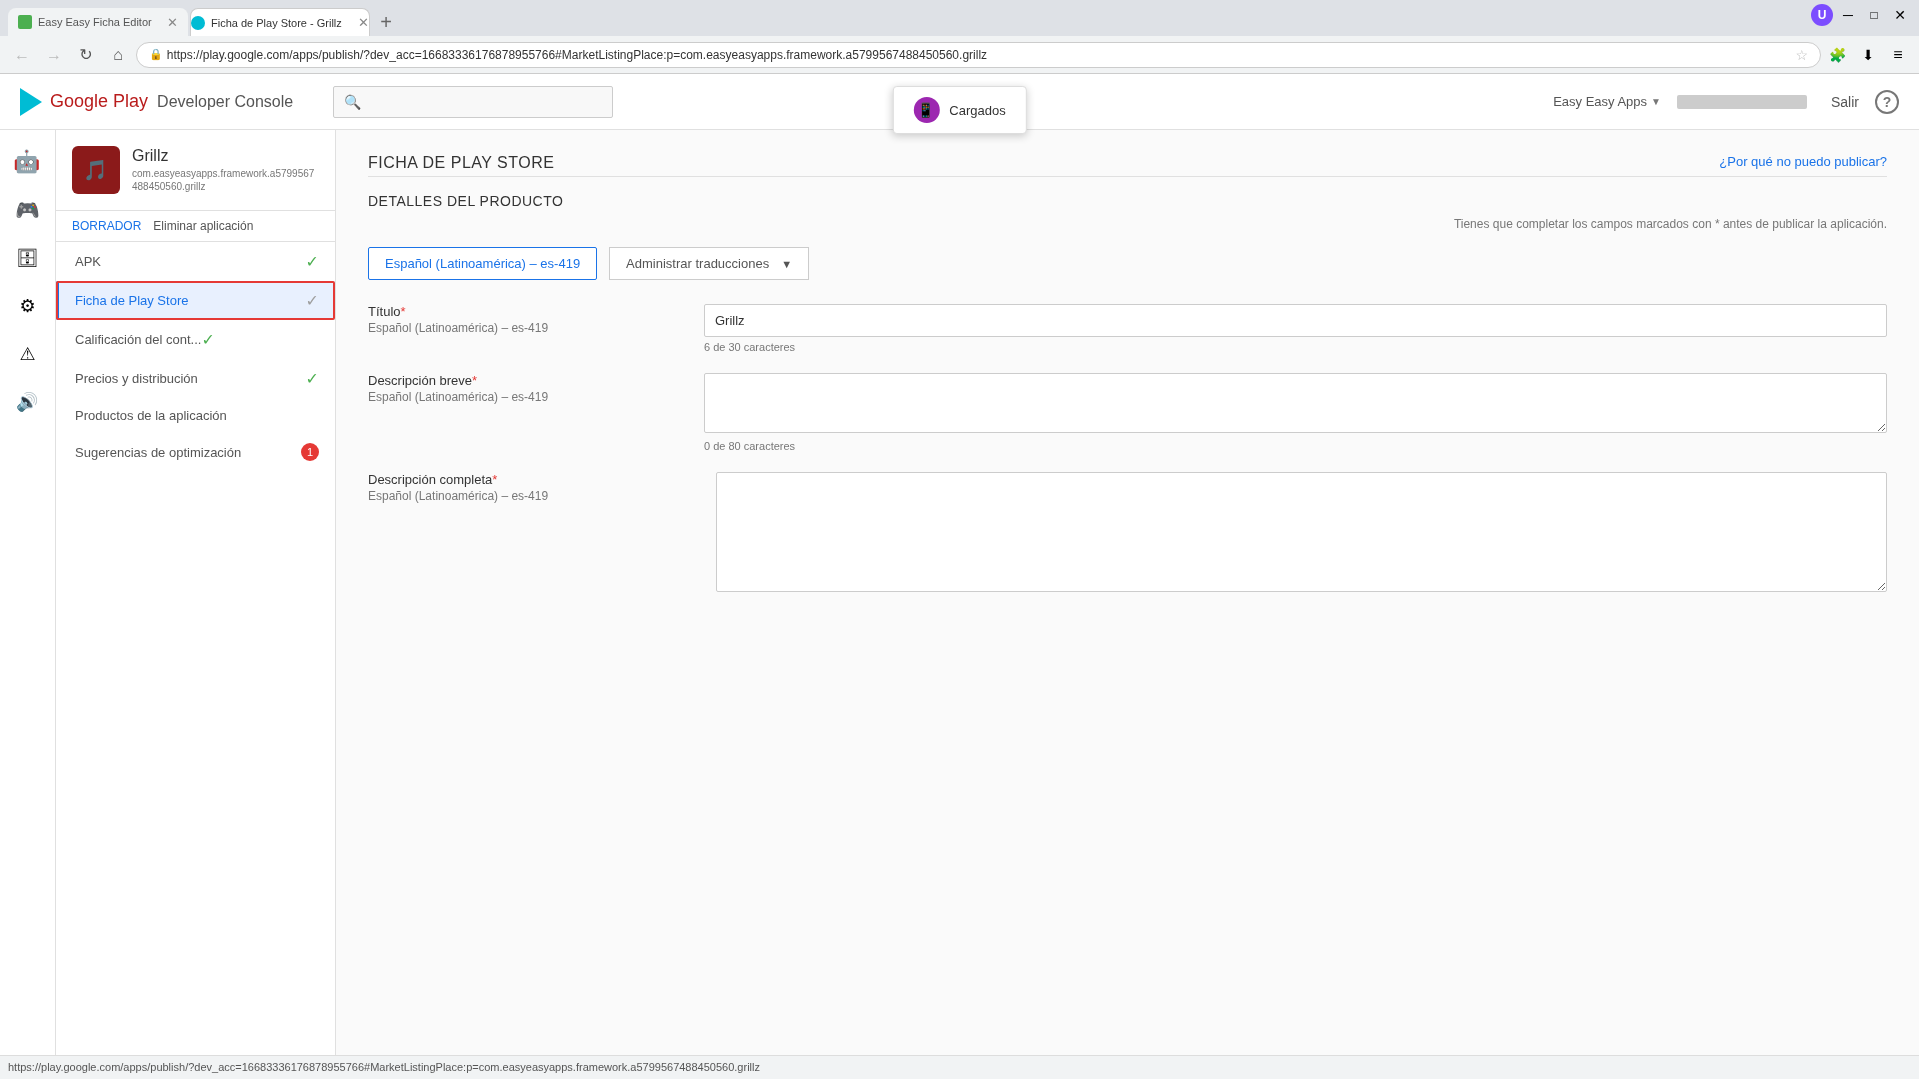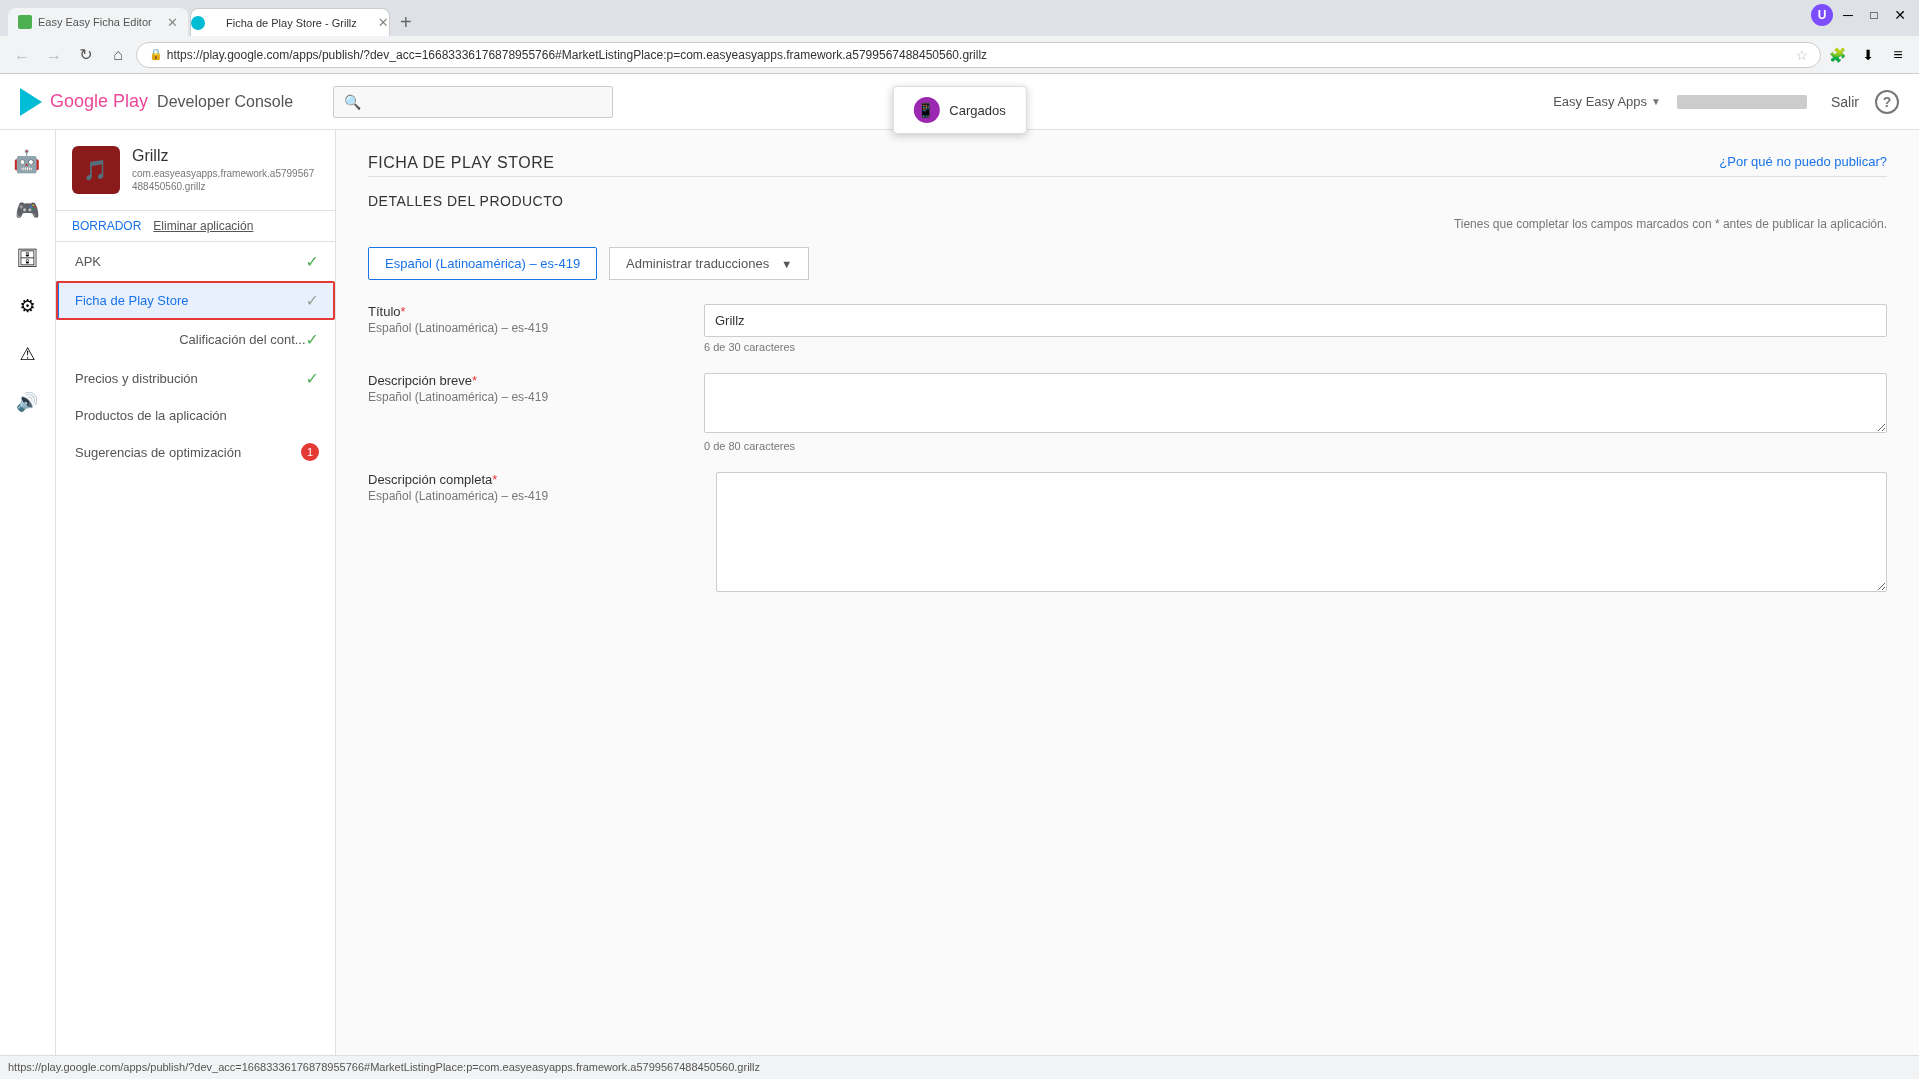--- a/index.html
+++ b/index.html
@@ -22,21 +22,21 @@
       <button style="width:22px;height:22px;border:none;background:#dee1e6;cursor:pointer;font-size:14px;display:flex;align-items:center;justify-content:center;">─</button>
       <button style="width:22px;height:22px;border:none;background:#dee1e6;cursor:pointer;font-size:12px;display:flex;align-items:center;justify-content:center;">□</button>
       <button style="width:22px;height:22px;border:none;background:#dee1e6;cursor:pointer;font-size:14px;display:flex;align-items:center;justify-content:center;">✕</button>
     </div>
 
     <div style="display:flex;align-items:center;height:28px;padding:0 10px;background:#f1f3f4;border-radius:8px 8px 0 0;min-width:180px;max-width:210px;gap:6px;margin-right:2px;">
       <div style="width:14px;height:14px;background:#4CAF50;border-radius:2px;"></div>
       <span style="font-size:11px;color:#555;overflow:hidden;text-overflow:ellipsis;white-space:nowrap;flex:1;">Easy Easy Ficha Editor</span>
       <span style="font-size:13px;color:#888;cursor:pointer;">✕</span>
     </div>
-    <div style="display:flex;align-items:center;height:28px;padding:0 0;background:#fff;border-radius:8px 8px 0 0;min-width:180px;max-width:230px;gap:21px;margin-right:2px;border-top:1px solid #ccc;border-left:1px solid #ccc;border-right:1px solid #ccc;">
+    <div style="display:flex;align-items:center;height:28px;padding:0 0;background:#fff;border-radius:8px 8px 0 0;min-width:180px;max-width:230px;gap:6px;margin-right:2px;border-top:1px solid #ccc;border-left:1px solid #ccc;border-right:1px solid #ccc;">
       <div style="width:14px;height:14px;background:#00bcd4;border-radius:50%;"></div>
       <span style="font-size:11px;color:#333;overflow:hidden;text-overflow:ellipsis;white-space:nowrap;flex:1;">Ficha de Play Store - Grillz</span>
       <span style="font-size:13px;color:#888;cursor:pointer;">✕</span>
     </div>
     <div style="width:28px;height:28px;display:flex;align-items:center;justify-content:center;color:#666;font-size:20px;cursor:pointer;">+</div>
   </div>
 
   <div style="display:flex;align-items:center;background:#f1f3f4;border-bottom:1px solid #ccc;height:38px;padding:0 8px;gap:4px;">
     <button class="nav-btn disabled">←</button>
     <button class="nav-btn disabled">→</button>
@@ -59,21 +59,21 @@
 
   <div style="position:absolute;top:12px;left:50%;transform:translateX(-50%);z-index:200;background:#fff;border:1px solid #ddd;border-radius:4px;box-shadow:0 2px 8px rgba(0,0,0,0.2);padding:10px 20px;display:flex;align-items:center;gap:10px;">
     <div style="width:26px;height:26px;background:#9c27b0;border-radius:50%;display:flex;align-items:center;justify-content:center;font-size:14px;">📱</div>
     <span style="font-size:13px;color:#333;font-weight:500;">Cargados</span>
   </div>
 
   <div style="height:56px;background:#fff;border-bottom:1px solid #e0e0e0;display:flex;align-items:center;padding:0 20px;gap:16px;flex-shrink:0;">
     <div style="display:flex;align-items:center;gap:8px;">
       <div style="width:0;height:0;border-top:14px solid transparent;border-bottom:14px solid transparent;border-left:22px solid #00bcd4;"></div>
       <span style="font-size:18px;color:#555;font-weight:300;">
-        <strong style="color:#ec4899;font-weight:500;">Google Play</strong>
+        <strong style="color:#b91c1c;font-weight:500;">Google Play</strong>
         <span style="font-size:16px;color:#555;font-weight:300;margin-left:4px;">Developer Console</span>
       </span>
     </div>
     <div style="display:flex;align-items:center;height:32px;border:1px solid #ccc;border-radius:2px;padding:0 10px;background:#f8f8f8;width:280px;margin-left:24px;gap:8px;">
       <span style="color:#777;font-size:14px;">🔍</span>
       <input type="text" style="border: none; background: transparent; outline: none; font-size: 13px; width: 100%;">
     </div>
     <div style="flex:1;"></div>
     <div style="display:flex;align-items:center;gap:4px;cursor:pointer;">
       <span style="font-size:13px;color:#555;">Easy Easy Apps</span>
@@ -100,36 +100,36 @@
       <div style="padding:16px;display:flex;align-items:center;gap:12px;border-bottom:1px solid #e0e0e0;">
         <div style="width:48px;height:48px;background:#8b1a1a;border-radius:6px;overflow:hidden;display:flex;align-items:center;justify-content:center;font-size:20px;color:#fff;flex-shrink:0;">🎵</div>
         <div>
           <div style="font-size:16px;color:#333;font-weight:500;">Grillz</div>
           <div style="font-size:10px;color:#777;margin-top:2px;word-break:break-all;line-height:1.3;">com.easyeasyapps.framework.a5799567488450560.grillz</div>
         </div>
       </div>
 
       <div style="padding:8px 16px;display:flex;align-items:center;gap:12px;">
         <span style="color:#1a73e8;font-size:12px;font-weight:500;text-transform:uppercase;">BORRADOR</span>
-        <span style="color:#555;font-size:12px;cursor:pointer;text-decoration:underline;">Eliminar aplicación</span>
+        <span style="color:#555;font-size:12px;cursor:pointer;">Eliminar aplicación</span>
       </div>
 
       <div style="height:1px;background:#e0e0e0;"></div>
 
       <div>
         <div style="padding:10px 16px;font-size:13px;color:#555;cursor:pointer;display:flex;align-items:center;justify-content:space-between;border-left:3px solid transparent;">
           <span>APK</span>
           <span style="color:#4CAF50;font-size:16px;">✓</span>
         </div>
 
         <div style="padding:10px 16px;font-size:13px;color:#1a73e8;cursor:pointer;display:flex;align-items:center;justify-content:space-between;border-left:3px solid #1a73e8;background:#e8f0fe;outline:2px solid #e53935;outline-offset:-2px;border-radius:2px;position:relative;">
           <span>Ficha de Play Store</span>
           <span style="color:#9e9e9e;font-size:16px;">✓</span>
         </div>
-        <div style="padding:10px 16px;font-size:13px;color:#555;cursor:pointer;display:flex;align-items:center;justify-content:flex-end;border-left:3px solid transparent;">
+        <div style="padding:10px 16px;font-size:13px;color:#555;cursor:pointer;display:flex;align-items:center;justify-content:flex-start;border-left:3px solid transparent;">
           <span>Calificación del cont...</span>
           <span style="color:#4CAF50;font-size:16px;">✓</span>
         </div>
         <div style="padding:10px 16px;font-size:13px;color:#555;cursor:pointer;display:flex;align-items:center;justify-content:space-between;border-left:3px solid transparent;">
           <span>Precios y distribución</span>
           <span style="color:#4CAF50;font-size:16px;">✓</span>
         </div>
         <div style="padding:10px 16px;font-size:13px;color:#555;cursor:pointer;display:flex;align-items:center;justify-content:space-between;border-left:3px solid transparent;">
           <span>Productos de la aplicación</span>
         </div>

